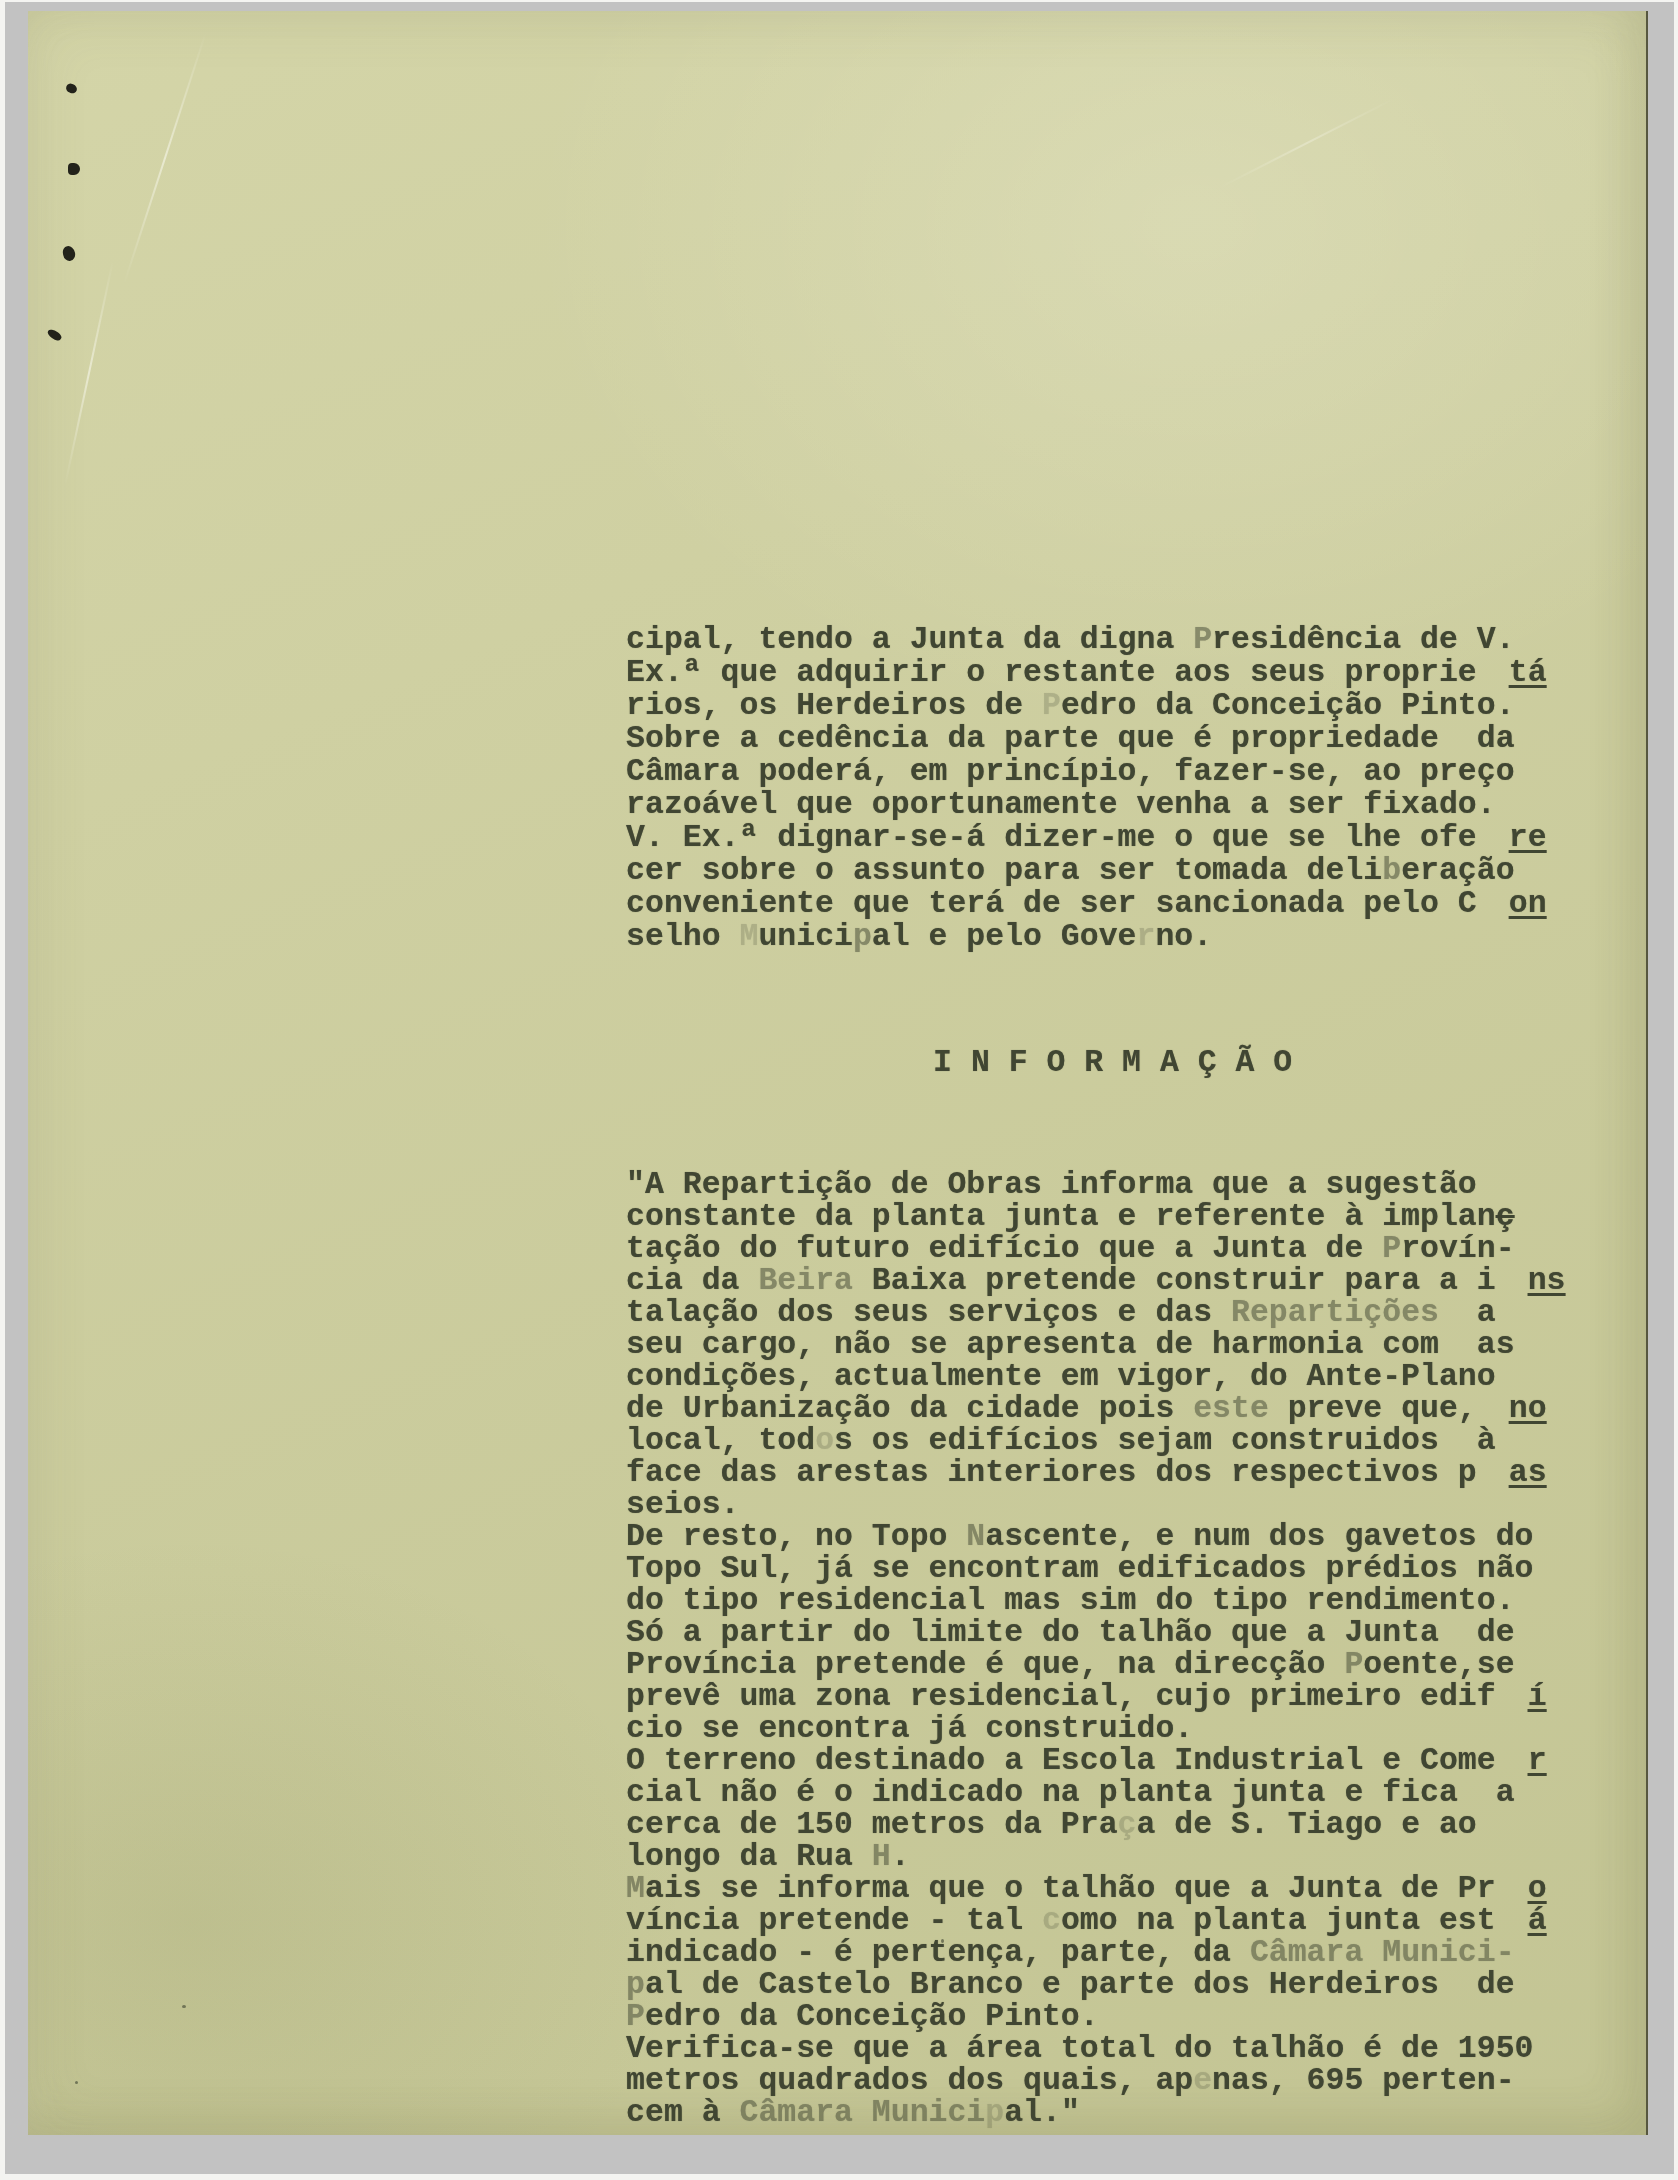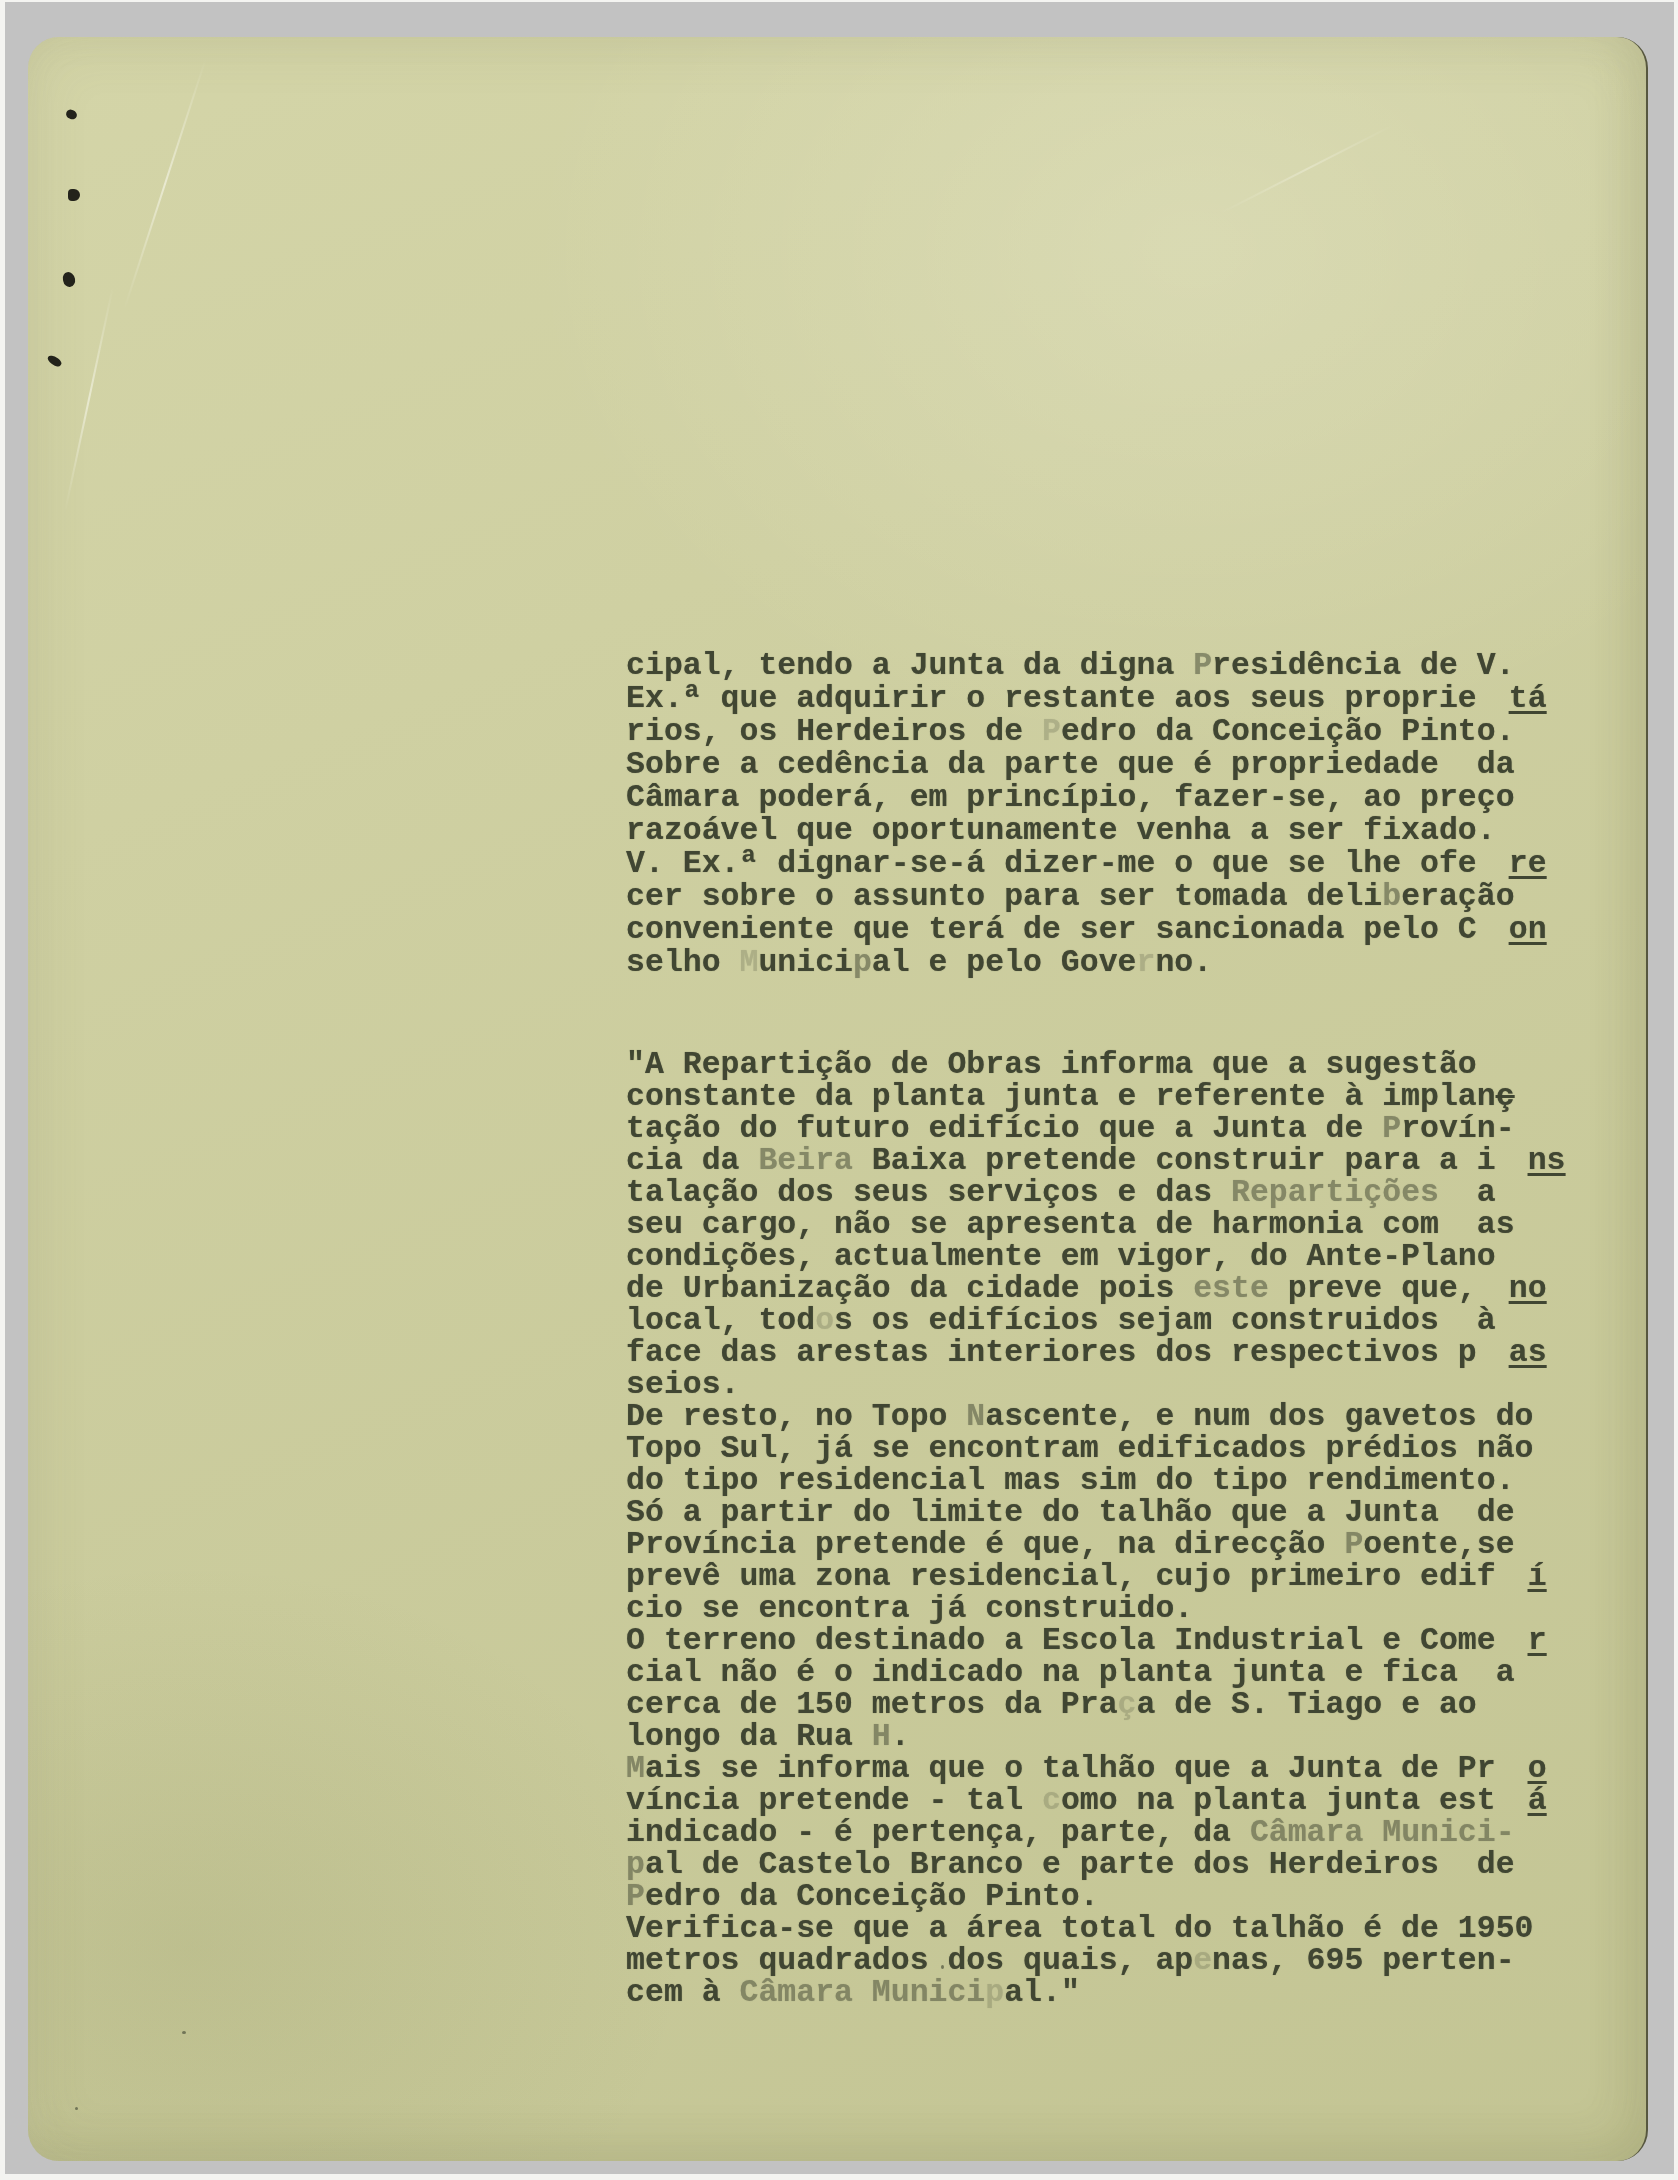--- a/index.html
+++ b/index.html
@@ -17,34 +17,33 @@
     position: absolute;
     left: 5.1px;
     top: 1.7px;
     width: 1669px;
     height: 2172px;
     background: #c2c2c2;
   }
   .paper {
     position: absolute;
     left: 23px;
-    top: 35px;
+    top: 9px;
     width: 1618px;
     height: 2124px;
     background:
       radial-gradient(1107px 852px at 72% 10%, rgba(255,255,242,0.20), rgba(255,255,242,0) 60%),
       radial-gradient(767px 596px at 10% 90%, rgba(95,100,45,0.10), rgba(95,100,45,0) 65%),
       linear-gradient(158deg, rgba(255,255,238,0.10), rgba(90,95,40,0.10)),
       #cfd0a0;
     border-right: 2.6px solid #57573f;
     box-shadow:
       inset 0 0 60px rgba(110,110,60,0.16),
       inset -13.6px -10.2px 43px rgba(100,100,55,0.12),
       inset 8.5px 6.8px 34px rgba(255,255,240,0.12);
-    border-radius: 31px;
   }
   .blot {
     position: absolute;
     background: #23231b;
     border-radius: 45% 55% 50% 50%;
   }
   .blot.b1 { left: 38px; top: 73px;  width: 11px; height: 9.4px; transform: rotate(20deg); }
   .blot.b2 { left: 40px; top: 152px; width: 12px; height: 12px; border-radius: 40% 60% 60% 40%; }
   .blot.b3 { left: 35px; top: 235px; width: 12px; height: 14.5px; transform: rotate(-10deg); }
   .blot.b4 { left: 19px; top: 320px; width: 15.3px; height: 7.7px;  transform: rotate(35deg); border-radius: 60% 40% 50% 50%; }
@@ -104,18 +103,19 @@
     <div class="blot b1"></div>
     <div class="blot b2"></div>
     <div class="blot b3"></div>
     <div class="blot b4"></div>
     <div class="speck s1"></div>
     <div class="speck s2"></div>
     <div class="speck s3"></div>
 
     <div class="text">
       <div class="p1" id="para-continuation"><div class="line"><span>cipal, tendo a Junta da digna </span><span class="f">P</span><span>residência de V.</span></div><div class="line"><span>Ex.ª que adquirir o restante aos seus proprie</span><span class="u">tá</span></div><div class="line"><span>rios, os Herdeiros de </span><span class="g">P</span><span>edro da Conceição Pinto.</span></div><div class="line"><span>Sobre a cedência da parte que é propriedade  da</span></div><div class="line"><span>Câmara poderá, em princípio, fazer-se, ao preço</span></div><div class="line"><span>razoável que oportunamente venha a ser fixado.</span></div><div class="line"><span>V. Ex.ª dignar-se-á dizer-me o que se lhe ofe</span><span class="u">re</span></div><div class="line"><span>cer sobre o assunto para ser tomada deli</span><span class="f">b</span><span>eração</span></div><div class="line"><span>conveniente que terá de ser sancionada pelo C</span><span class="u">on</span></div><div class="line"><span>selho </span><span class="g">M</span><span>unici</span><span class="f">p</span><span>al e pelo Gove</span><span class="g">r</span><span>no.</span></div></div>
+      <div class="heading">I N F O R M A Ç Ã O</div>
       <div class="p2" id="para-information"><div class="line"><span>"A Repartição de Obras informa que a sugestão</span></div><div class="line"><span>constante da planta junta e referente à implan</span><span class="s">ç</span></div><div class="line"><span>tação do futuro edifício que a Junta de </span><span class="f">P</span><span>rovín-</span></div><div class="line"><span>cia da </span><span class="f">Beira</span><span> Baixa pretende construir para a i</span><span class="u">ns</span></div><div class="line"><span>talação dos seus serviços e das </span><span class="f">Repartições</span><span>  a</span></div><div class="line"><span>seu cargo, não se apresenta de harmonia com  as</span></div><div class="line"><span>condições, actualmente em vigor, do Ante-Plano</span></div><div class="line"><span>de Urbanização da cidade pois </span><span class="f">este</span><span> preve que,</span><span class="u">no</span></div><div class="line"><span>local, tod</span><span class="g">o</span><span>s os edifícios sejam construidos  à</span></div><div class="line"><span>face das arestas interiores dos respectivos p</span><span class="u">as</span></div><div class="line"><span>seios.</span></div><div class="line"><span>De resto, no Topo </span><span class="f">N</span><span>ascente, e num dos gavetos do</span></div><div class="line"><span>Topo Sul, já se encontram edificados prédios não</span></div><div class="line"><span>do tipo residencial mas sim do tipo rendimento.</span></div><div class="line"><span>Só a partir do limite do talhão que a Junta  de</span></div><div class="line"><span>Província pretende é que, na direcção </span><span class="f">P</span><span>oente,se</span></div><div class="line"><span>prevê uma zona residencial, cujo primeiro edif</span><span class="u">í</span></div><div class="line"><span>cio se encontra já construido.</span></div><div class="line"><span>O terreno destinado a Escola Industrial e Come</span><span class="u">r</span></div><div class="line"><span>cial não é o indicado na planta junta e fica  a</span></div><div class="line"><span>cerca de 150 metros da Pra</span><span class="g">ç</span><span>a de S. Tiago e ao</span></div><div class="line"><span>longo da Rua </span><span class="f">H</span><span>.</span></div><div class="line"><span class="f">M</span><span>ais se informa que o talhão que a Junta de Pr</span><span class="u">o</span></div><div class="line"><span>víncia pretende - tal </span><span class="g">c</span><span>omo na planta junta est</span><span class="u">á</span></div><div class="line"><span>indicado - é pertença, parte, da </span><span class="f">Câmara Munici-</span></div><div class="line"><span class="f">p</span><span>al de Castelo Branco e parte dos Herdeiros  de</span></div><div class="line"><span class="f">P</span><span>edro da Conceição Pinto.</span></div><div class="line"><span>Verifica-se que a área total do talhão é de 1950</span></div><div class="line"><span>metros quadrados dos quais, ap</span><span class="g">e</span><span>nas, 695 perten-</span></div><div class="line"><span>cem à </span><span class="f">Câmara Munici</span><span class="g">p</span><span>al."</span></div></div>
       
     </div>
   </div>
 </div>
 
 
 </body></html>

